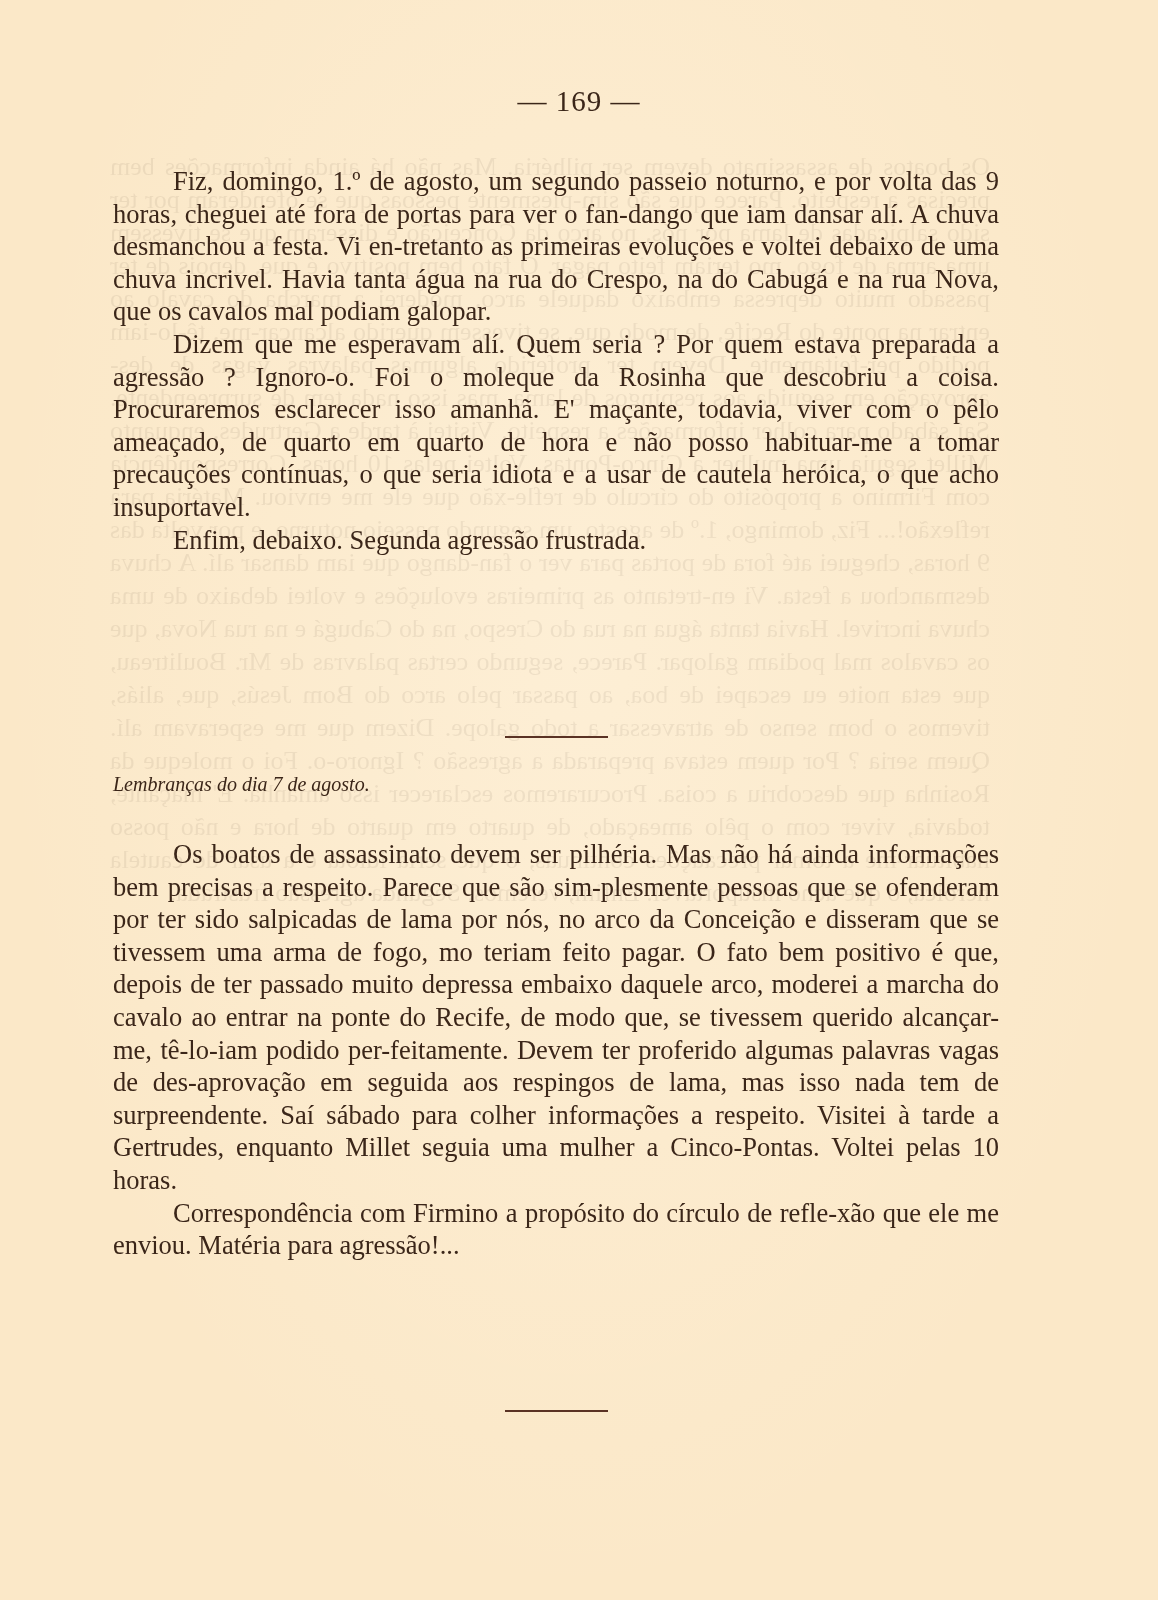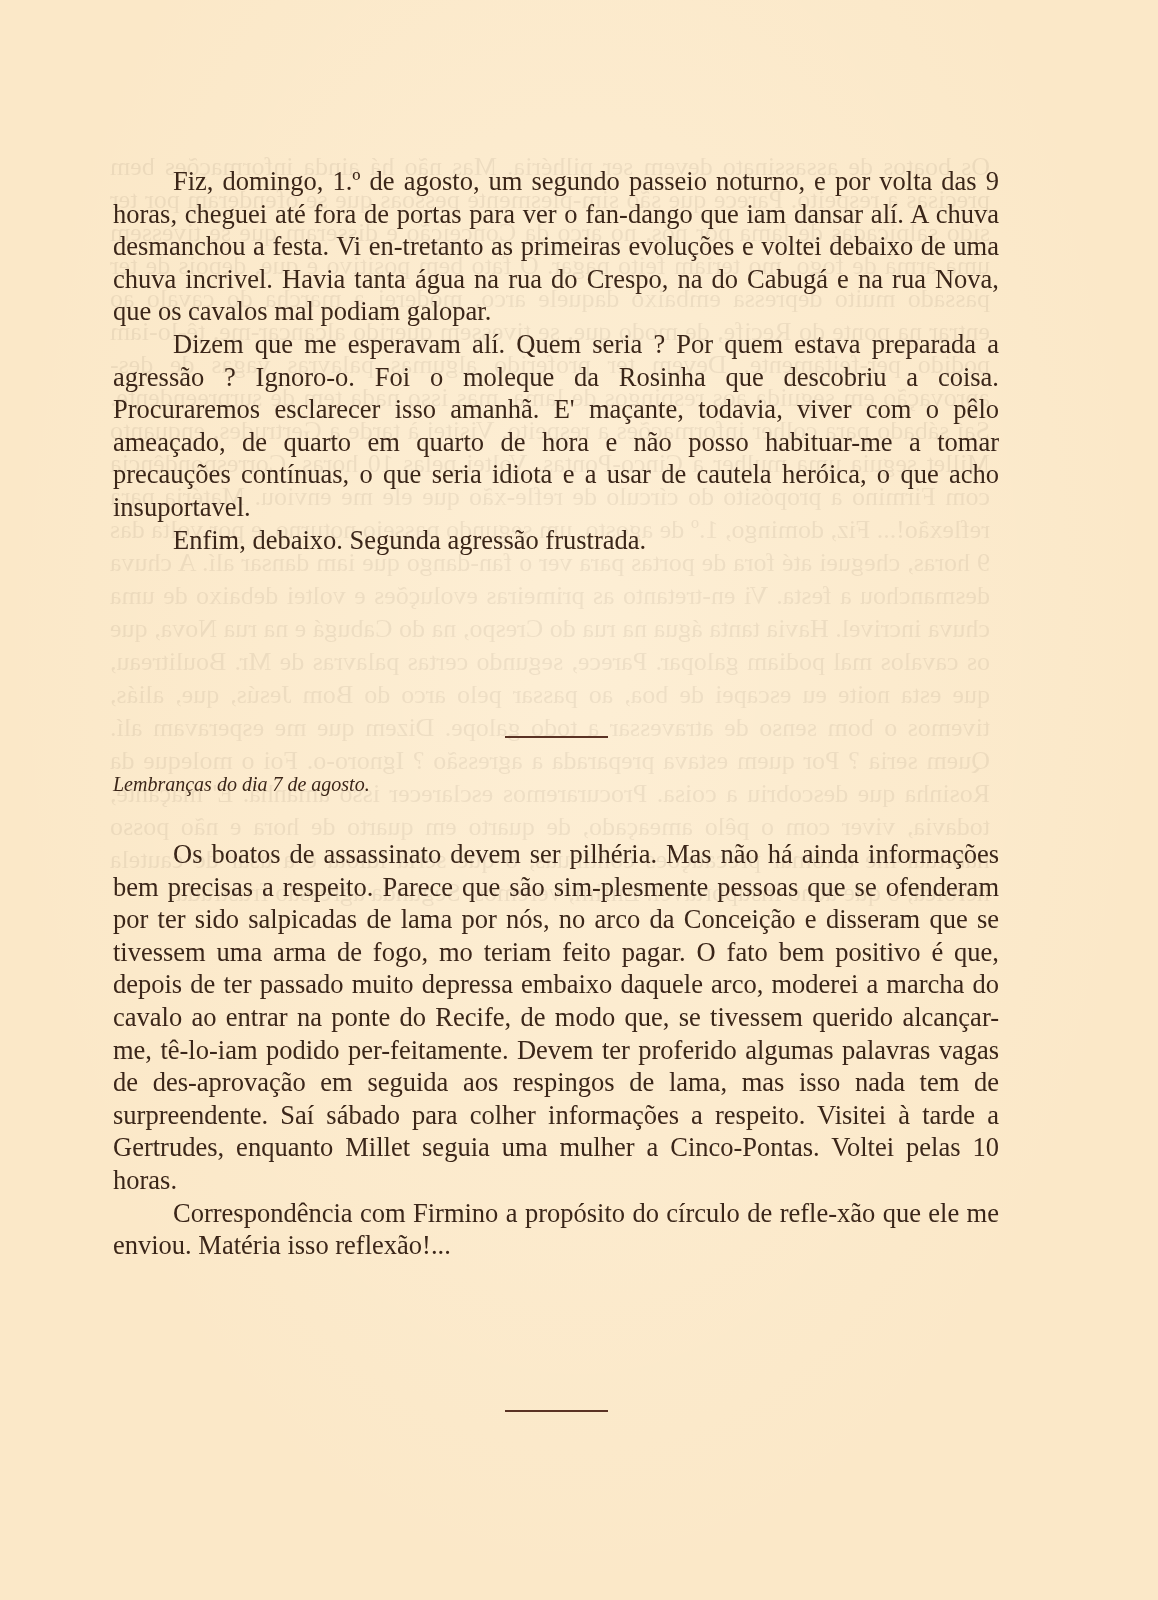--- a/index.html
+++ b/index.html
@@ -82,31 +82,32 @@
       font-weight: normal;
     }
   </style>
 </head>
 <body>
 
 <div class="page">
 
   <div class="bleed" aria-hidden="true">Os boatos de assassinato devem ser pilhéria. Mas não há ainda informações bem precisas a respeito. Parece que são sim-plesmente pessoas que se ofenderam por ter sido salpicadas de lama por nós, no arco da Conceição e disseram que se tivessem uma arma de fogo, mo teriam feito pagar. O fato bem positivo é que, depois de ter passado muito depressa embaixo daquele arco, moderei a marcha do cavalo ao entrar na ponte do Recife, de modo que, se tivessem querido alcançar-me, tê-lo-iam podido per-feitamente. Devem ter proferido algumas palavras vagas de des-aprovação em seguida aos respingos de lama, mas isso nada tem de surpreendente. Saí sábado para colher informações a respeito. Visitei à tarde a Gertrudes, enquanto Millet seguia uma mulher a Cinco-Pontas. Voltei pelas 10 horas. Correspondência com Firmino a propósito do círculo de refle-xão que ele me enviou. Matéria para reflexão!... Fiz, domingo, 1.º de agosto, um segundo passeio noturno, e por volta das 9 horas, cheguei até fora de portas para ver o fan-dango que iam dansar alí. A chuva desmanchou a festa. Vi en-tretanto as primeiras evoluções e voltei debaixo de uma chuva incrivel. Havia tanta água na rua do Crespo, na do Cabugá e na rua Nova, que os cavalos mal podiam galopar. Parece, segundo certas palavras de Mr. Boulitreau, que esta noite eu escapei de boa, ao passar pelo arco do Bom Jesús, que, aliás, tivemos o bom senso de atravessar a todo galope. Dizem que me esperavam alí. Quem seria ? Por quem estava preparada a agressão ? Ignoro-o. Foi o moleque da Rosinha que descobriu a coisa. Procuraremos esclarecer isso amanhã. E' maçante, todavia, viver com o pêlo ameaçado, de quarto em quarto de hora e não posso habituar-me a tomar precauções contínuas, o que seria idiota e a usar de cautela heróica, o que acho insuportavel. Enfim, veremos. Segunda agressão frustrada.</div>
 
+  <div class="page-number">— 169 —</div>
 
   <div class="text-block block-1">
     <p>Fiz, domingo, 1.º de agosto, um segundo passeio noturno, e por volta das 9 horas, cheguei até fora de portas para ver o fan-dango que iam dansar alí. A chuva desmanchou a festa. Vi en-tretanto as primeiras evoluções e voltei debaixo de uma chuva incrivel. Havia tanta água na rua do Crespo, na do Cabugá e na rua Nova, que os cavalos mal podiam galopar.</p>
     <p>Dizem que me esperavam alí. Quem seria ? Por quem estava preparada a agressão ? Ignoro-o. Foi o moleque da Rosinha que descobriu a coisa. Procuraremos esclarecer isso amanhã. E' maçante, todavia, viver com o pêlo ameaçado, de quarto em quarto de hora e não posso habituar-me a tomar precauções contínuas, o que seria idiota e a usar de cautela heróica, o que acho insuportavel.</p>
     <p>Enfim, debaixo. Segunda agressão frustrada.</p>
   </div>
 
   <div class="separator sep-1"></div>
 
   <h2 class="section-heading">Lembranças do dia 7 de agosto.</h2>
 
   <div class="text-block block-2">
     <p>Os boatos de assassinato devem ser pilhéria. Mas não há ainda informações bem precisas a respeito. Parece que são sim-plesmente pessoas que se ofenderam por ter sido salpicadas de lama por nós, no arco da Conceição e disseram que se tivessem uma arma de fogo, mo teriam feito pagar. O fato bem positivo é que, depois de ter passado muito depressa embaixo daquele arco, moderei a marcha do cavalo ao entrar na ponte do Recife, de modo que, se tivessem querido alcançar-me, tê-lo-iam podido per-feitamente. Devem ter proferido algumas palavras vagas de des-aprovação em seguida aos respingos de lama, mas isso nada tem de surpreendente. Saí sábado para colher informações a respeito. Visitei à tarde a Gertrudes, enquanto Millet seguia uma mulher a Cinco-Pontas. Voltei pelas 10 horas.</p>
-    <p>Correspondência com Firmino a propósito do círculo de refle-xão que ele me enviou. Matéria isso reflexão!...</p>
+    <p>Correspondência com Firmino a propósito do círculo de refle-xão que ele me enviou. Matéria para agressão!...</p>
   </div>
 
   <div class="separator sep-2"></div>
 
 </div>
 
 </body></html>

